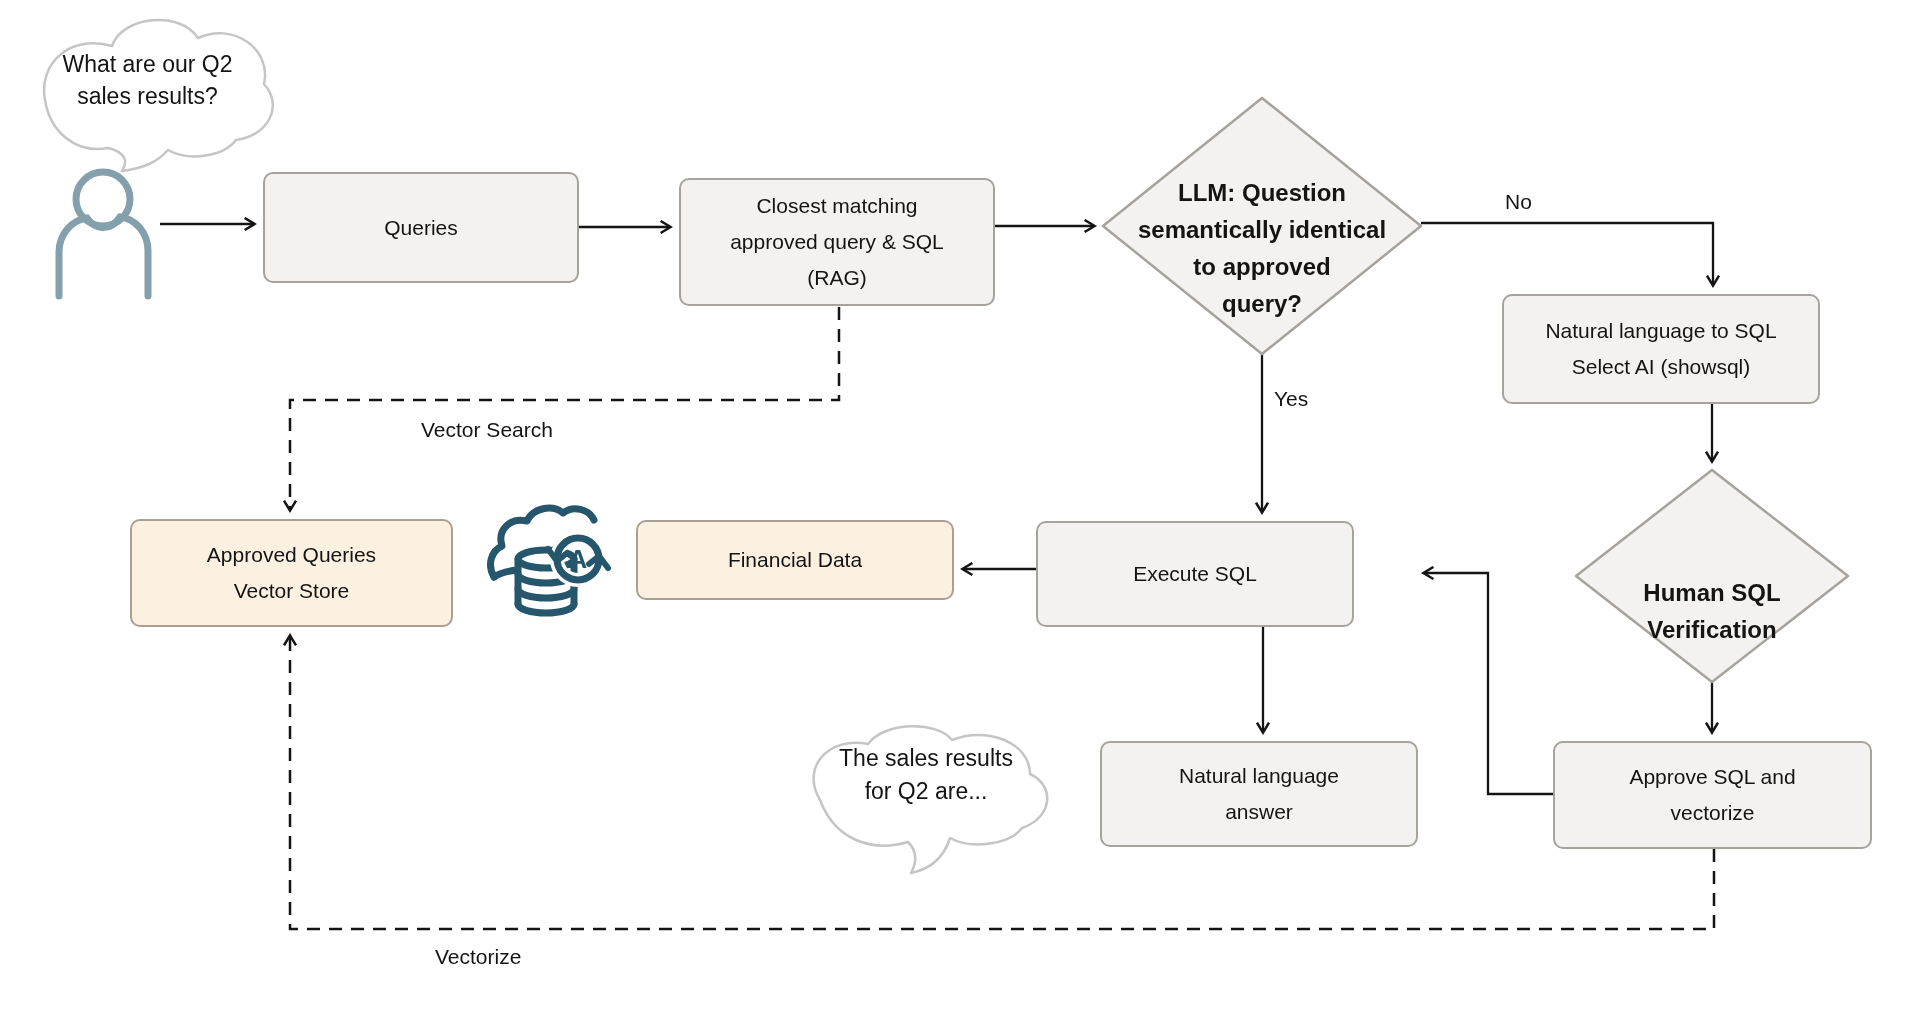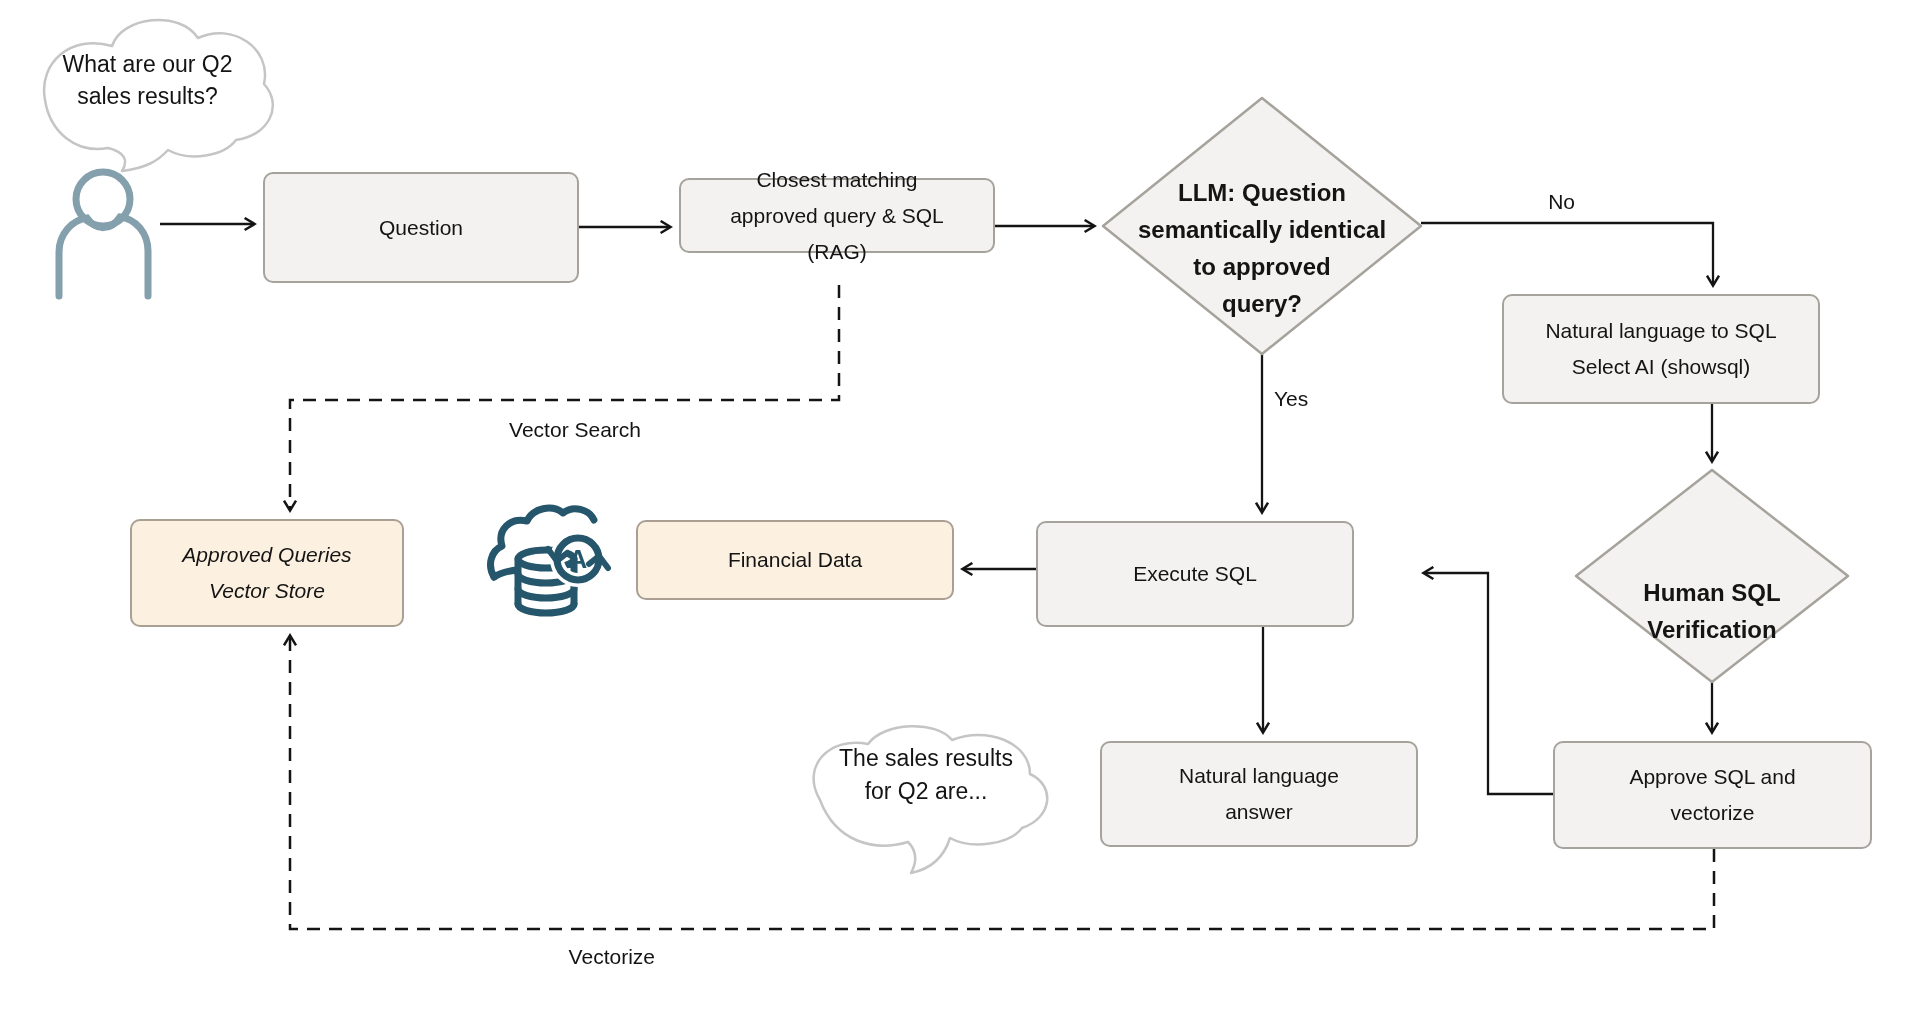--- a/index.html
+++ b/index.html
@@ -15,21 +15,21 @@
     text-align:center;font-size:21px;line-height:36px;
     white-space:pre-line;color:#141414;z-index:2;
   }
   .node.store{background:#fcf1e1;border-color:#a9a093;}
   .dtext{
     position:absolute;display:flex;align-items:center;justify-content:center;
     text-align:center;font-size:24px;line-height:37px;white-space:pre-line;
     color:#141414;z-index:3;font-weight:bold;
   }
   .elabel{position:absolute;font-size:21px;color:#141414;z-index:3;}
-  .elabel.center{text-align:right;}
+  .elabel.center{text-align:left;}
   .bubble-text{
     position:absolute;text-align:center;font-size:23px;line-height:32px;
     white-space:pre-line;color:#141414;z-index:3;
   }
 </style>
 </head>
 <body>
 
 <div class="canvas">
 
@@ -108,24 +108,24 @@
       <text x="578" y="568" font-size="26" font-weight="700" fill="#25566b" stroke="none" text-anchor="middle" font-family="Liberation Sans, sans-serif">A</text>
     </g>
   </svg>
 
   <div class="bubble-text" style="left:40px;top:48px;width:215px;">What are our Q2
 sales results?</div>
   <div class="bubble-text" style="left:806px;top:742px;width:240px;line-height:33px;">The sales results
 for Q2 are...</div>
 
   <div class="node" style="left:263px;top:172px;width:316px;height:111px;">
-    <span>Question</span>
+    <span>Queries</span>
   </div>
 
-  <div class="node" style="left:679px;top:178px;width:316px;height:75px;">
+  <div class="node" style="left:679px;top:178px;width:316px;height:128px;">
     <span>Closest matching
 approved query &amp; SQL
 (RAG)</span>
   </div>
 
   <div class="node" style="left:1502px;top:294px;width:318px;height:110px;">
     <span>Natural language to SQL
 Select AI (showsql)</span>
   </div>
 
@@ -140,21 +140,21 @@
 
   <div class="node store" style="left:636px;top:520px;width:318px;height:80px;">
     <span>Financial Data</span>
   </div>
 
   <div class="node" style="left:1100px;top:741px;width:318px;height:106px;">
     <span>Natural language
 answer</span>
   </div>
 
-  <div class="node store" style="left:130px;top:519px;width:274px;height:108px;font-style:italic;">
+  <div class="node store" style="left:130px;top:519px;width:323px;height:108px;">
     <span>Approved Queries
 Vector Store</span>
   </div>
 
   <div class="dtext" style="left:1132px;top:174px;width:260px;height:148px;">LLM: Question
 semantically identical
 to approved
 query?</div>
   <div class="dtext" style="left:1592px;top:538px;width:240px;height:74px;margin-top:36px;">Human SQL
 Verification</div>

